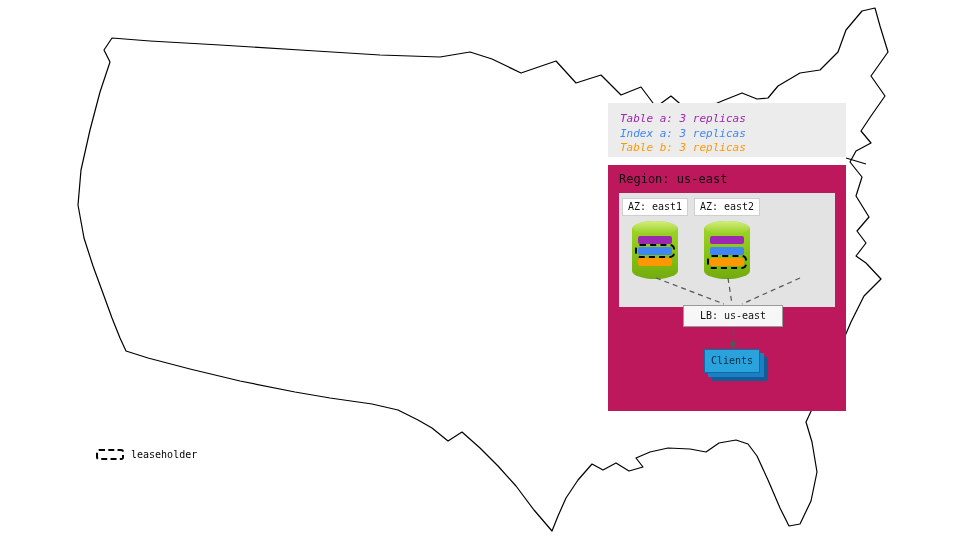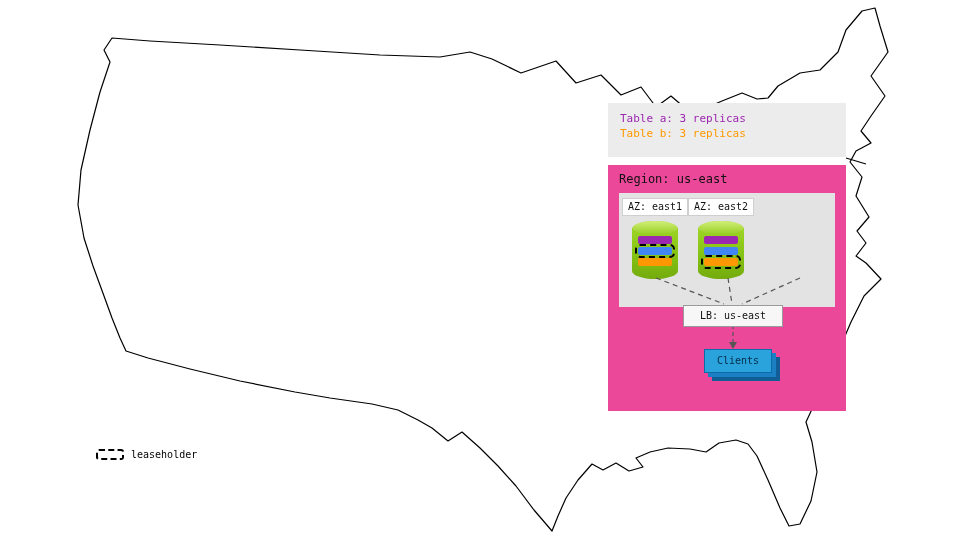--- a/index.html
+++ b/index.html
@@ -10,33 +10,33 @@
   
   .map-svg { position: absolute; left: 0; top: 0; }
 
   
   .map-key { position: absolute; left: 96px; top: 449px; display: flex; align-items: center; gap: 7px; }
   .dash-swatch { width: 28px; height: 11px; border: 2px dashed #000; border-radius: 3px; background: transparent; }
   .map-key-label { font-size: 10px; color: #000; }
 
   
   .legend-panel { position: absolute; left: 608px; top: 103px; width: 238px; height: 54px;
-                  background: #ececec; padding: 9px 12px; }
+                  background: #ececec; padding: 9px 12px; font-style: italic; }
   .legend-line { font-size: 11px; line-height: 14.5px; white-space: pre; }
   .c-purple { color: #9c27b0; }
   .c-blue   { color: #4285f4; }
   .c-orange { color: #ff9800; }
 
   
   .region-panel { position: absolute; left: 608px; top: 165px; width: 238px; height: 246px;
-                  background: #ec4899; }
+                  background: #be185d; }
   .region-title { position: absolute; left: 11px; top: 7px; font-size: 12px; color: #111; }
 
   .az-strip { position: absolute; left: 11px; top: 28px; width: 216px; height: 114px;
-              background: #e3e3e3; display: flex; padding: 5px 3px; }
+              background: #e3e3e3; display: flex; gap: 6px; padding: 5px 3px; }
   .az { width: 66px; }
   .az-label { height: 18px; background: #ffffff; border: 1px solid #cfcfcf;
               font-size: 10px; line-height: 16px; text-align: center; color: #111; }
 
   .cylinder { position: relative; width: 46px; height: 58px; margin: 5px auto 0 auto;
               background: linear-gradient(180deg, #a5d92c 0%, #86c414 55%, #74ab0e 100%);
               border-radius: 50% / 14%; }
   .cylinder::before { content: ""; position: absolute; left: 1px; top: 0; width: 44px; height: 14px;
               border-radius: 50%; background: linear-gradient(180deg, #d2ef7a, #93cc1d); }
   .bar { position: absolute; left: 6px; width: 34px; height: 8px; border-radius: 2px; }
@@ -45,21 +45,21 @@
   .bar-b { top: 37px; background: #ff9800; }
   .lease { outline: 2px dashed #000; outline-offset: 1px; }
 
   .connectors { position: absolute; left: 0; top: 0; pointer-events: none; }
 
   .lb-box { position: absolute; left: 75px; top: 140px; width: 100px; height: 22px;
             background: #f7f7f7; border: 1px solid #9a9a9a;
             font-size: 10px; line-height: 20px; text-align: center; color: #111; }
 
   .clients { position: absolute; left: 96px; top: 184px; width: 66px; height: 34px; }
-  .cl-layer { position: absolute; width: 68px; height: 24px; }
+  .cl-layer { position: absolute; width: 56px; height: 24px; }
   .cl-l3 { left: 8px; top: 8px; background: #135d96; }
   .cl-l2 { left: 4px; top: 4px; background: #1b7fc4; }
   .cl-l1 { left: 0; top: 0; background: #2aa3dd; border: 1px solid #0f6aa8;
            font-size: 10px; line-height: 22px; text-align: center; color: #042c47; }
 </style>
 </head>
 <body>
 
 <div class="stage">
 
@@ -76,20 +76,21 @@
     <path d="M846 158 L866 164" fill="none" stroke="#000" stroke-width="1.2"></path>
   </svg>
 
   <div class="map-key">
     <span class="dash-swatch"></span>
     <span class="map-key-label">leaseholder</span>
   </div>
 
   <div class="legend-panel">
     <div class="legend-line c-purple">Table a: 3 replicas</div>
+    <div class="legend-line c-blue">Index a: 3 replicas</div>
     <div class="legend-line c-orange">Table b: 3 replicas</div>
   </div>
 
   <div class="region-panel">
     <div class="region-title">Region: us-east</div>
 
     <div class="az-strip">
 
       <div class="az">
         <div class="az-label">AZ: east1</div>

